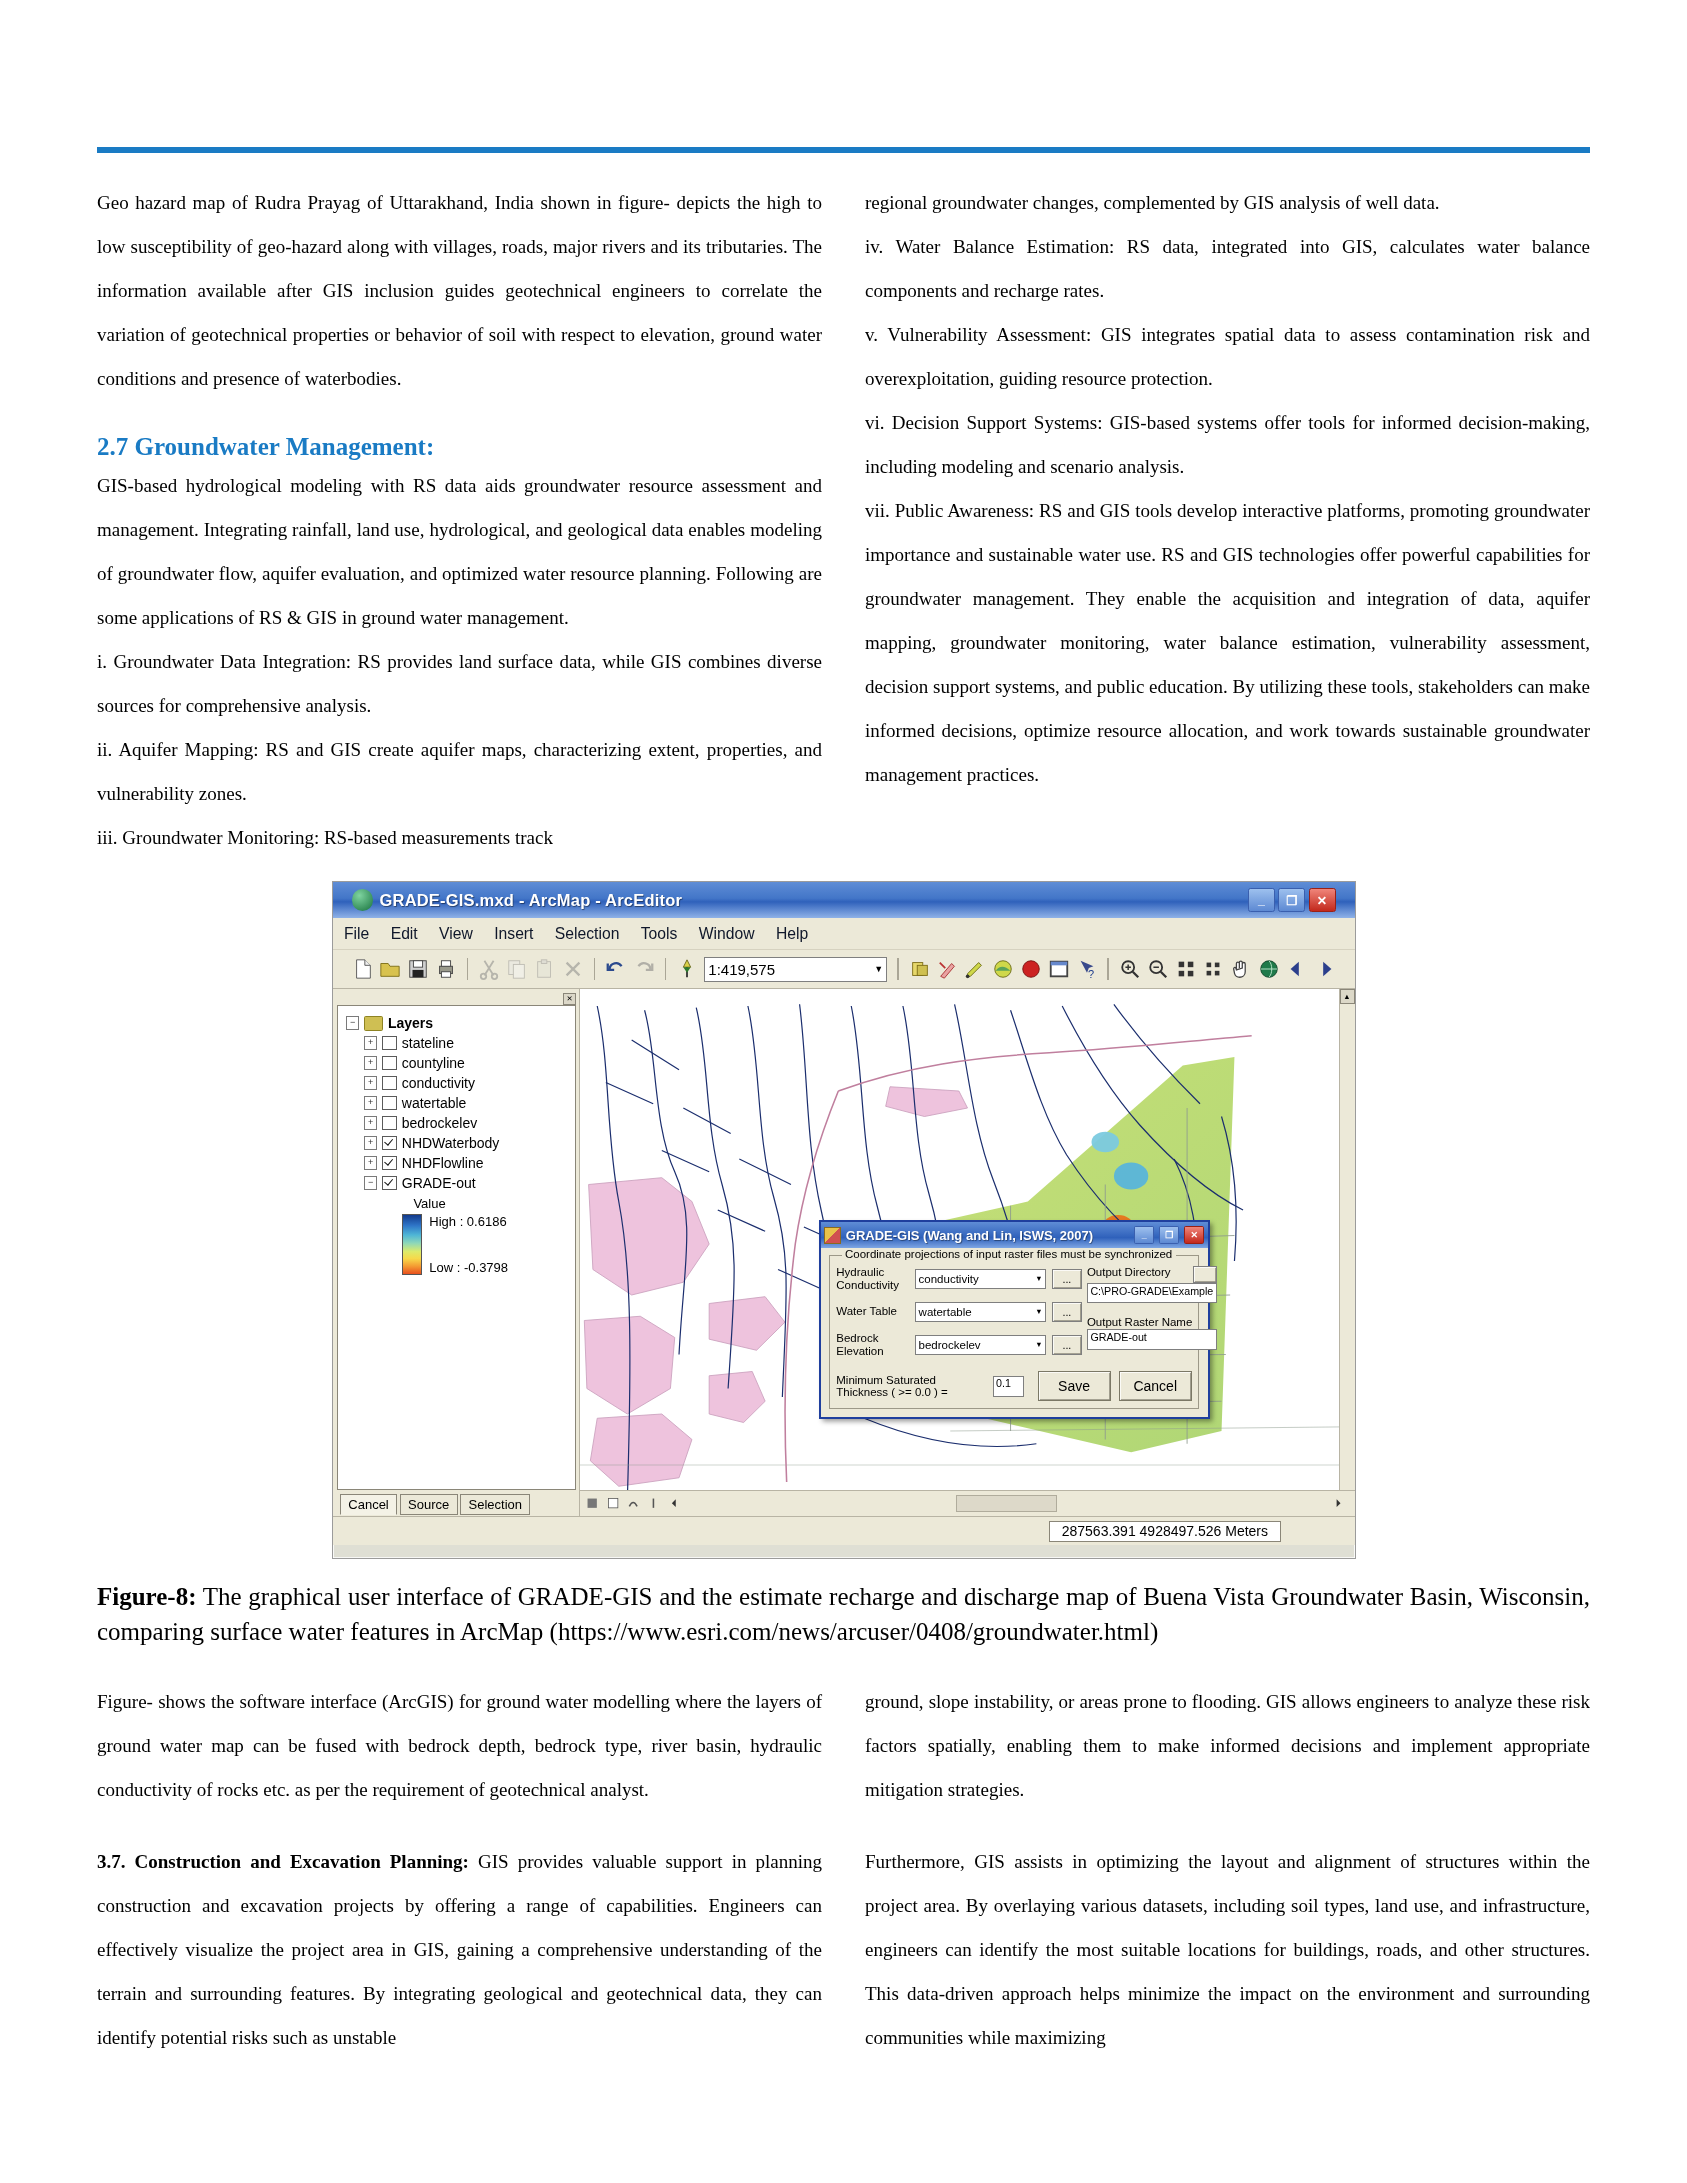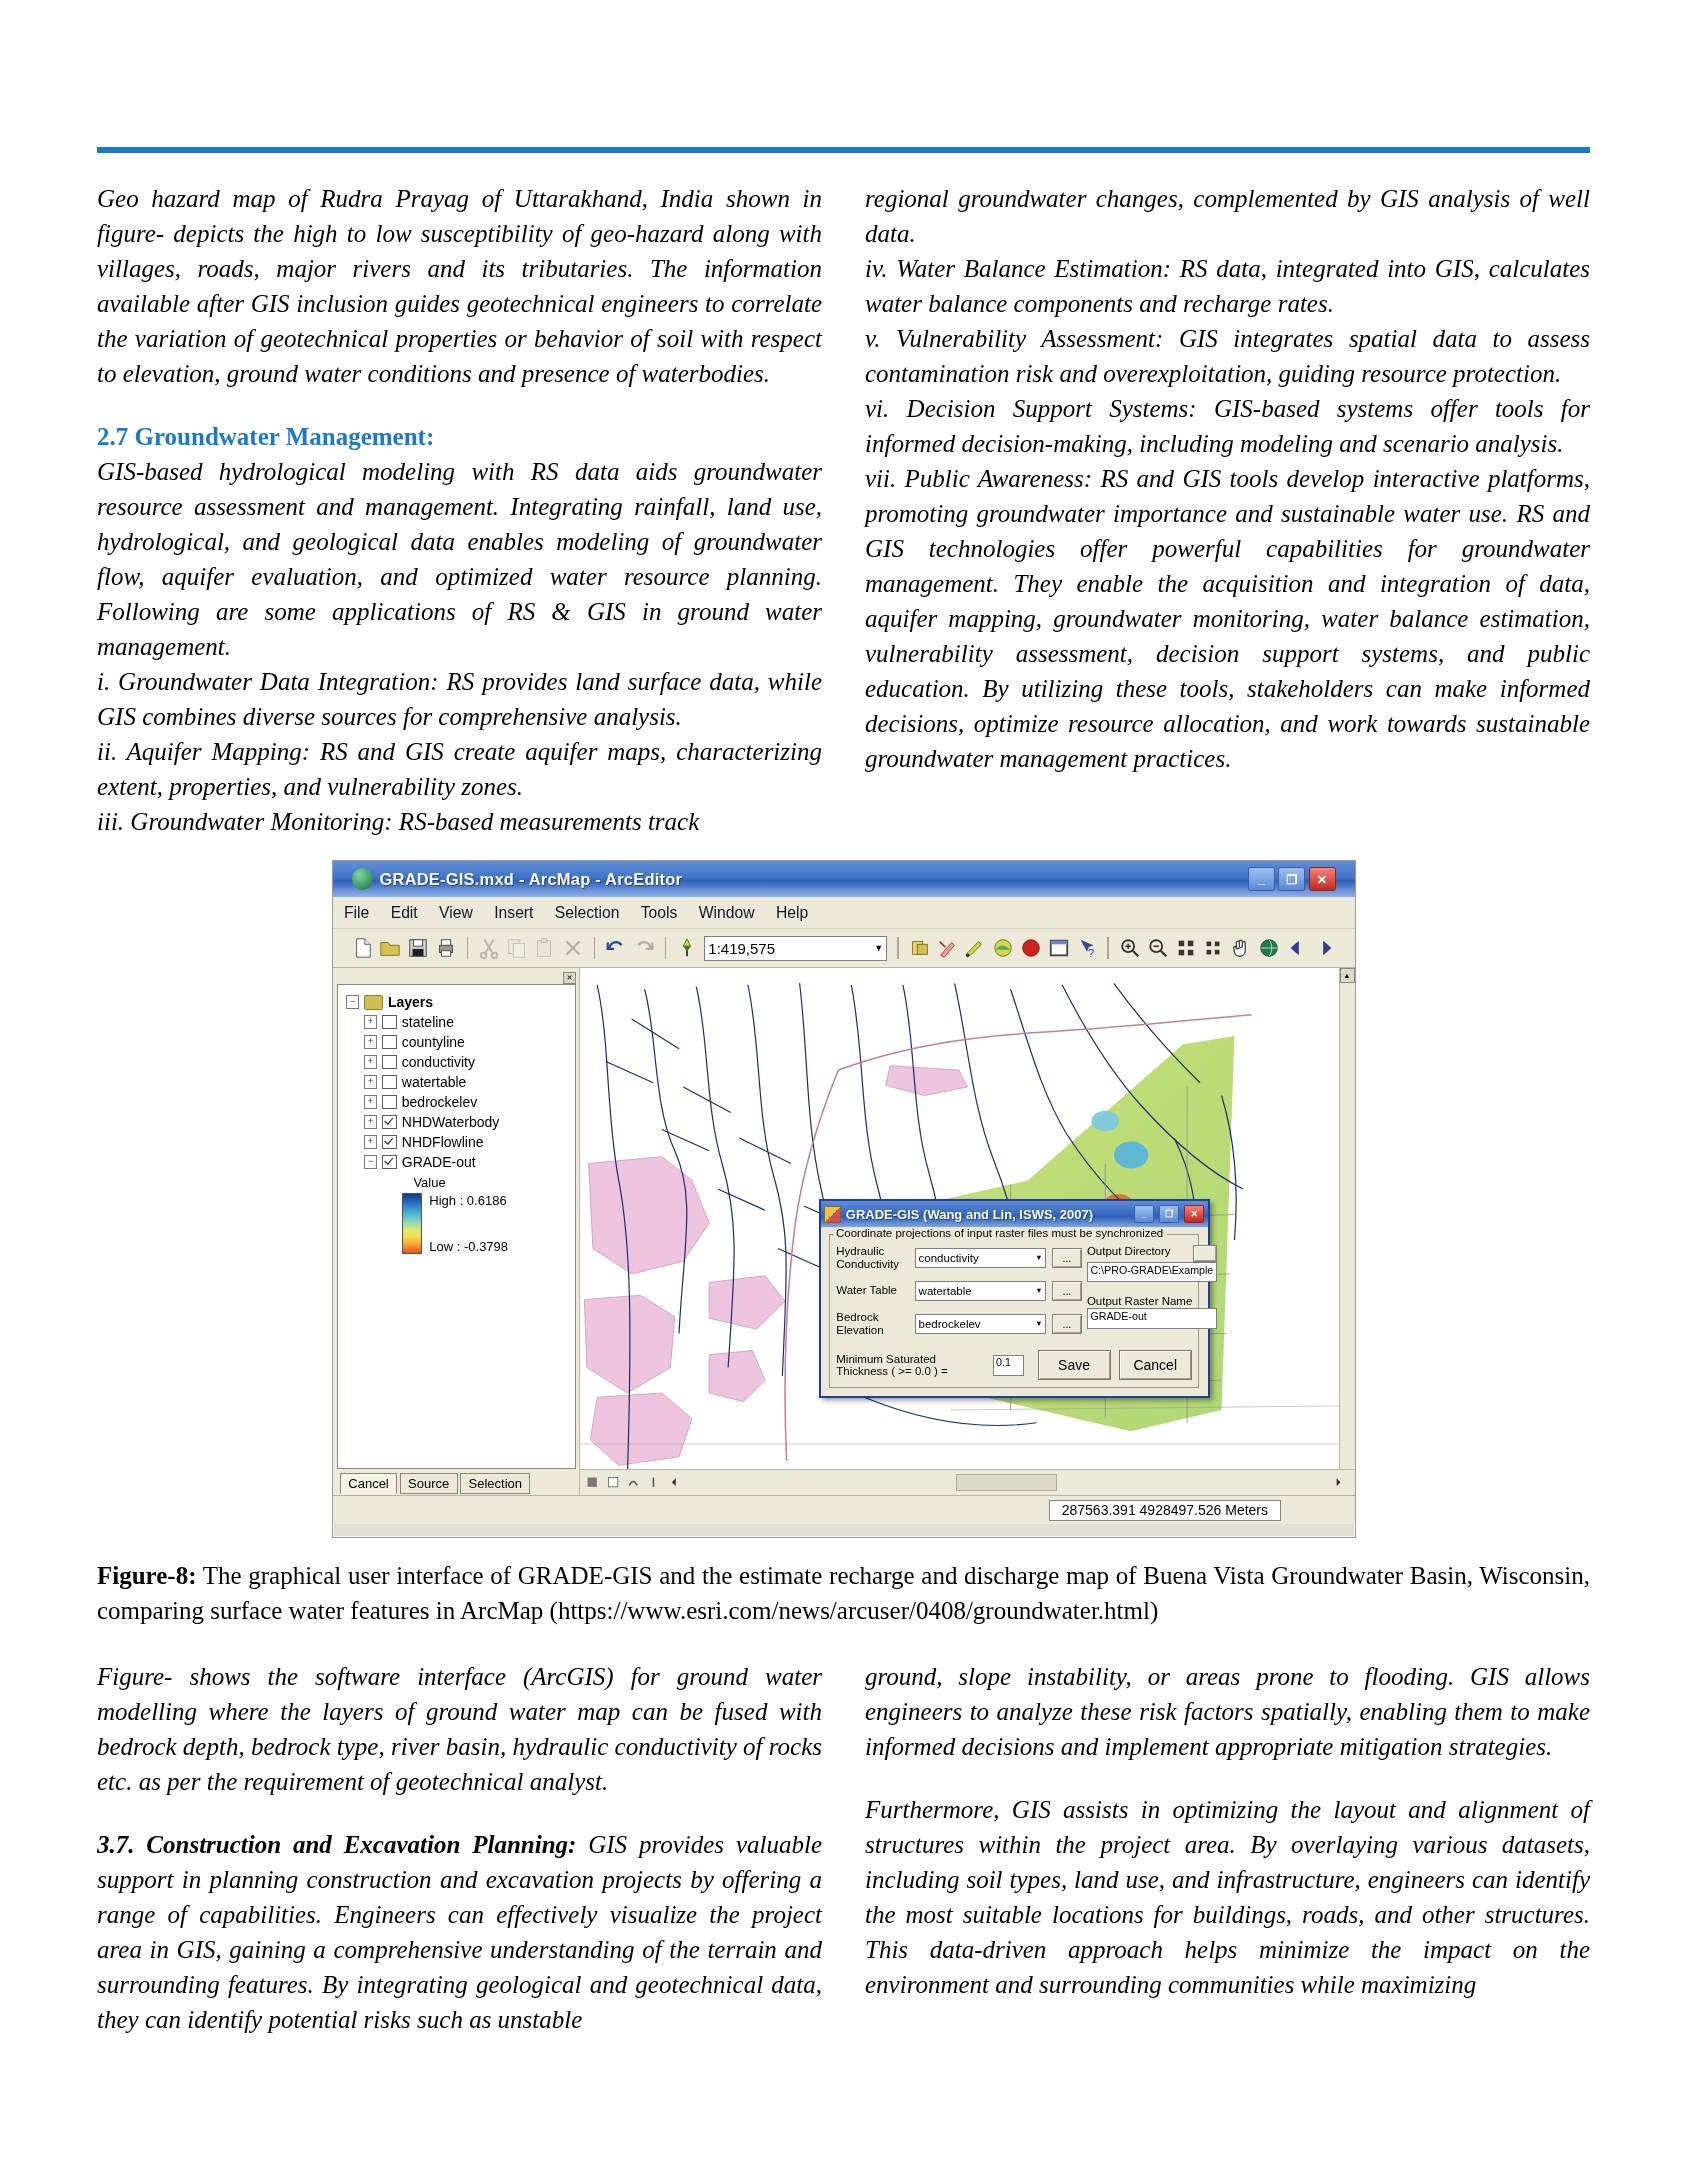--- a/index.html
+++ b/index.html
@@ -3,22 +3,22 @@
 <meta charset="utf-8">
 <style>
   html,body{margin:0;padding:0;background:#fff;}
   body{width:1687px;height:2183px;font-family:"Liberation Serif",serif;color:#000;}
   .page{position:relative;width:1687px;height:2183px;box-sizing:border-box;
         padding:0 97px;}
   .rule{height:5.8px;background:#1a7bc4;width:100%;}
   .rule-top{margin-top:147px;}
   .cols{display:flex;gap:43px;margin-top:28px;}
   .col{width:746px;}
-  p.body{font-size:25px;line-height:35px;text-align:justify;margin:0;
-         text-align-last:left;hyphens:none;font-style:italic;}
+  p.body{font-size:19px;line-height:44px;text-align:justify;margin:0;
+         text-align-last:left;hyphens:none;}
   p.body.jf{text-align:justify;}
   .gap{height:28px;}
   h3.sec{font-size:25px;line-height:35px;color:#1a7bc4;font-weight:bold;margin:0;
          font-family:"Liberation Serif",serif;}
   .sec-inline{font-weight:bold;}
   
   .figure-wrap{display:flex;justify-content:center;margin-top:21.4px;}
   .arcmap{width:1022px;height:676px;background:#dfdfd4;border:1.6px solid #9b9b9b;
           box-shadow:0 0 0 0.8px #fff inset;position:relative;font-family:"Liberation Sans",sans-serif;}
   .titlebar{height:36px;background:linear-gradient(180deg,#5f8dd6 0%,#4376c8 45%,#2f61bb 55%,#8fb2e8 100%);
@@ -94,21 +94,21 @@
              display:flex;align-items:center;gap:5px;padding:0 3.3px;}
   .dlg-ic{width:15px;height:15px;background:linear-gradient(135deg,#e8c24a 50%,#d05050 50%);border:0.8px solid #8a6a20;}
   .dlg-t{color:#fff;font-size:13px;font-weight:bold;flex:1 1 auto;white-space:nowrap;
          text-shadow:0.8px 0.8px 0.8px rgba(0,0,0,.4);}
   .dlg-btn{width:18px;height:15.7px;border:0.8px solid #3a5fae;border-radius:1.6px;
            background:linear-gradient(180deg,#9dc0ee,#5d89d3);color:#fff;font-size:9px;
            display:flex;align-items:center;justify-content:center;font-weight:bold;}
   .dlg-btn.close{background:linear-gradient(180deg,#f0857a,#c2281c);border-color:#9b2015;}
   .dlg-body{padding:6.6px 8.2px 8.2px 8.2px;font-family:"Liberation Sans",sans-serif;font-size:11.5px;}
   .group{border:0.8px solid #9c9888;padding:10px 6.6px 6.6px 6.6px;position:relative;}
-  .group-lbl{position:absolute;top:-7.4px;left:3px;background:#ece9d8;padding:0 3.3px;font-size:11.5px;}
+  .group-lbl{position:absolute;top:-7.4px;left:12px;background:#ece9d8;padding:0 3.3px;font-size:11.5px;}
   .frow{display:flex;align-items:center;gap:5.8px;margin-bottom:10px;}
   .flab{width:73px;font-size:11.5px;line-height:13px;}
   .combo{width:124px;height:18px;background:#fff;border:0.8px solid #7f7f7f;display:flex;
          align-items:center;justify-content:space-between;padding:0 2.5px;font-size:11.5px;}
   .combo .ar{font-size:7.4px;}
   .ellip{width:28px;height:18px;border:0.8px solid #7f7f7f;background:#ece9d8;font-size:10.7px;
          display:flex;align-items:center;justify-content:center;
          box-shadow:inset 0.8px 0.8px 0 #fff, inset -0.8px -0.8px 0 #8d8a7c;}
   .rightcol{margin-left:5px;flex:1 1 auto;}
   .outlab{font-size:11.5px;margin-bottom:1.6px;}

